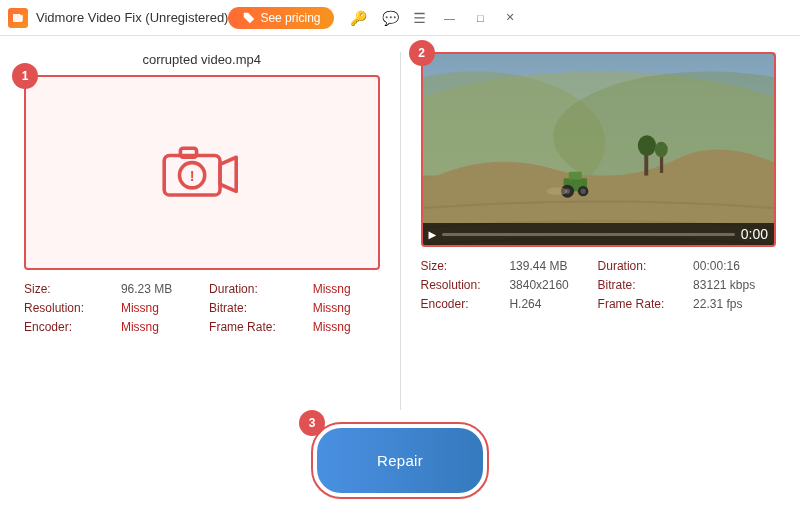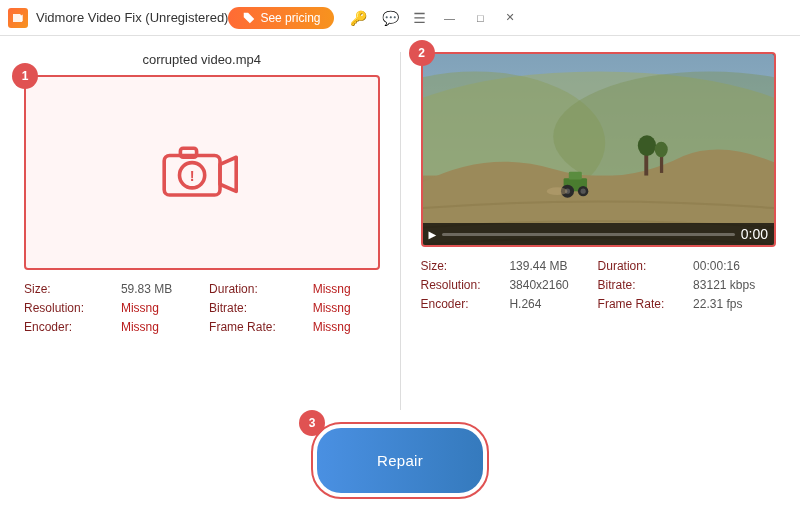--- a/index.html
+++ b/index.html
@@ -329,21 +329,21 @@
 
             <rect x="26" y="10" width="18" height="10" rx="3" fill="none" stroke="#e05252" stroke-width="4"></rect>
 
             <polygon points="70,28 88,20 88,58 70,50" fill="none" stroke="#e05252" stroke-width="4" stroke-linejoin="round"></polygon>
           </svg>
         </div>
       </div>
 
       <div class="info-table">
         <span class="info-label">Size:</span>
-        <span class="info-value">59.83 MB</span>
+        <span class="info-value">96.23 MB</span>
         <span class="info-label">Duration:</span>
         <span class="info-value missing">Missng</span>
 
         <span class="info-label">Resolution:</span>
         <span class="info-value missing">Missng</span>
         <span class="info-label">Bitrate:</span>
         <span class="info-value missing">Missng</span>
 
         <span class="info-label">Encoder:</span>
         <span class="info-value missing">Missng</span>

